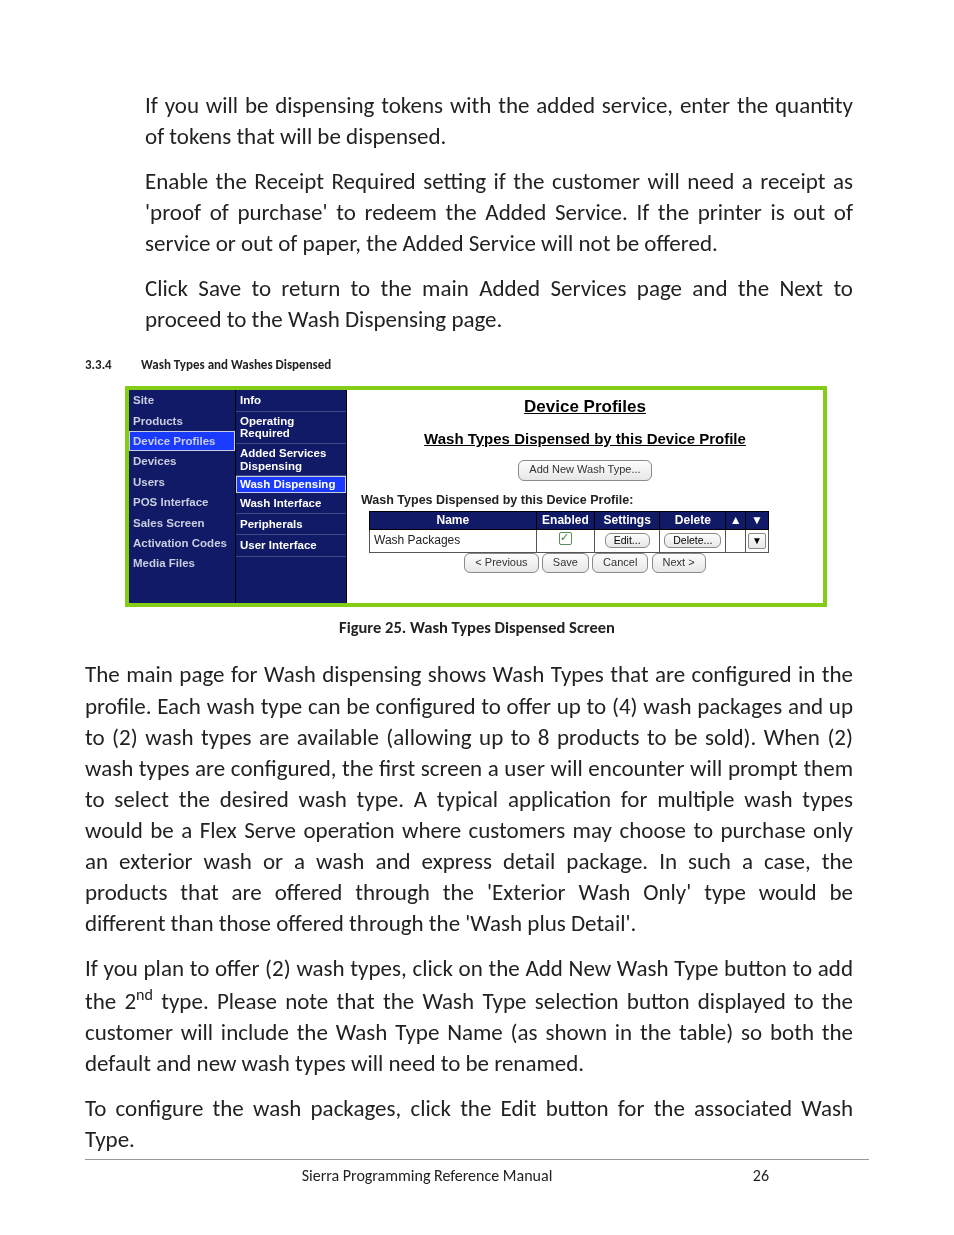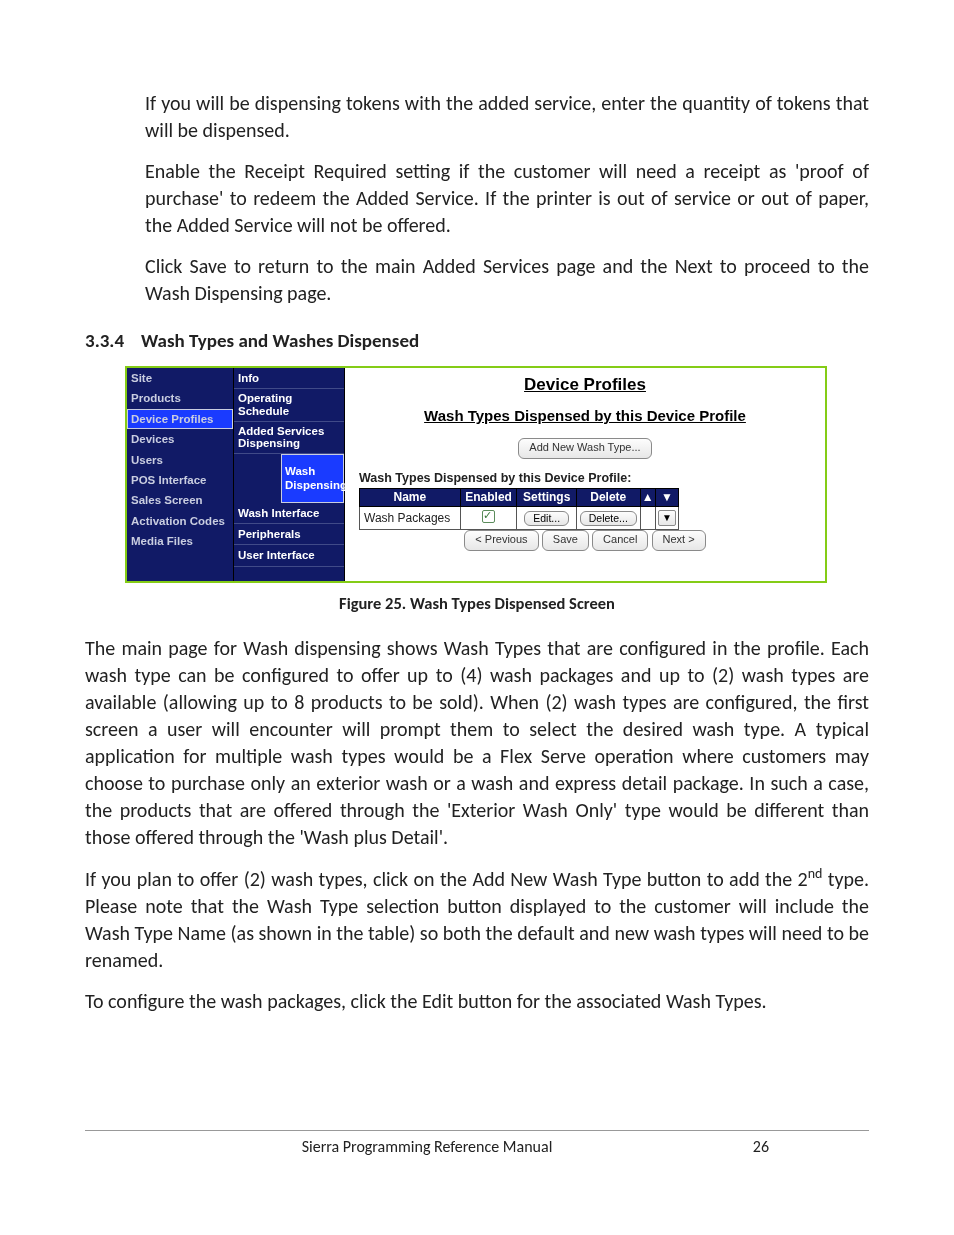--- a/index.html
+++ b/index.html
@@ -10,38 +10,38 @@
     color: #222;
     width: 954px;
   }
   .page {
     padding: 90px 85px 40px 85px;
     box-sizing: border-box;
     min-height: 1180px;
     position: relative;
   }
   .body-text {
-    font-size: 20px;
+    font-size: 23px;
     line-height: 1.35;
     text-align: justify;
-    margin: 0 0 14px 0;
+    margin: 0 16px 14px 0;
   }
   .indented { padding-left: 60px; }
   .section-heading {
-    font-size: 19px;
+    font-size: 13px;
     font-weight: 700;
     margin: 22px 0 14px 0;
   }
   .section-num { display: inline-block; width: 56px; }
 
   
   .figure-wrap {
     margin: 10px 0 6px 40px;
     width: 702px;
-    border: 2px solid #84cc16;
+    border: 4px solid #84cc16;
     box-sizing: border-box;
     background: #0f766e;
   }
   .figure-body {
     display: flex;
     font-family: Verdana, Tahoma, Arial, sans-serif;
     font-size: 11.5px;
     line-height: 1.25;
   }
 
@@ -73,22 +73,21 @@
   }
   .secondnav div {
     padding: 3px 4px 3px 4px;
     font-weight: 700;
     border-bottom: 1px solid #404a88;
   }
   .secondnav .twoline { line-height: 1.1; }
   .secondnav .active {
     background: #1a3bff;
     border: 1px solid #c9cde0;
-    padding: 9px 3px;
-    margin-left: 47px;
+    padding: 0 3px;
   }
 
   
   .content-pane {
     flex: 1;
     background: #fff;
     padding: 4px 10px 30px 10px;
     position: relative;
   }
   .pane-title {
@@ -122,22 +121,22 @@
     white-space: nowrap;
   }
   .list-label {
     font-family: Arial, sans-serif;
     font-size: 12.5px;
     font-weight: 700;
     margin: 0 0 2px 4px;
   }
 
   table.washtable {
-    width: 320px;
-    margin-left: 4px;
+    width: 400px;
+    margin-left: 12px;
     border-collapse: collapse;
     font-family: Arial, sans-serif;
     font-size: 12px;
   }
   table.washtable th {
     background: #111a66;
     color: #fff;
     font-weight: 700;
     border: 1px solid #000;
     padding: 1px 4px;
@@ -241,21 +240,21 @@
         <div>Devices</div>
         <div>Users</div>
         <div>POS Interface</div>
         <div>Sales Screen</div>
         <div>Activation Codes</div>
         <div>Media Files</div>
       </div>
 
       <div class="secondnav">
         <div>Info</div>
-        <div class="twoline">Operating Schedule</div>
+        <div class="twoline">Operating Required</div>
         <div class="twoline">Added Services Dispensing</div>
         <div class="active">Wash Dispensing</div>
         <div>Wash Interface</div>
         <div>Peripherals</div>
         <div>User Interface</div>
       </div>
 
       <div class="content-pane">
         <div class="pane-title">Device Profiles</div>
         <div class="pane-subtitle">Wash Types Dispensed by this Device Profile</div>
@@ -298,20 +297,20 @@
 
     </div>
   </div>
 
   <div class="figure-caption">Figure 25. Wash Types Dispensed Screen</div>
 
   <p class="body-text">The main page for Wash dispensing shows Wash Types that are configured in the profile. Each wash type can be configured to offer up to (4) wash packages and up to (2) wash types are available (allowing up to 8 products to be sold). When (2) wash types are configured, the first screen a user will encounter will prompt them to select the desired wash type. A typical application for multiple wash types would be a Flex Serve operation where customers may choose to purchase only an exterior wash or a wash and express detail package. In such a case, the products that are offered through the 'Exterior Wash Only' type would be different than those offered through the 'Wash plus Detail'.</p>
 
   <p class="body-text"><span>If you plan to offer (2) wash types, click on the Add New Wash Type button to add the 2</span><sup>nd</sup><span> type. Please note that the Wash Type selection button displayed to the customer will include the Wash Type Name (as shown in the table) so both the default and new wash types will need to be renamed.</span></p>
 
-  <p class="body-text">To configure the wash packages, click the Edit button for the associated Wash Types.</p>
+  <p class="body-text">To configure the wash packages, click the Edit button for the associated Wash Type.</p>
 
   <div class="footer">
     <span class="ftitle">Sierra Programming Reference Manual</span>
     <span class="fnum">26</span>
   </div>
 
 </div>
 
 </body></html>

